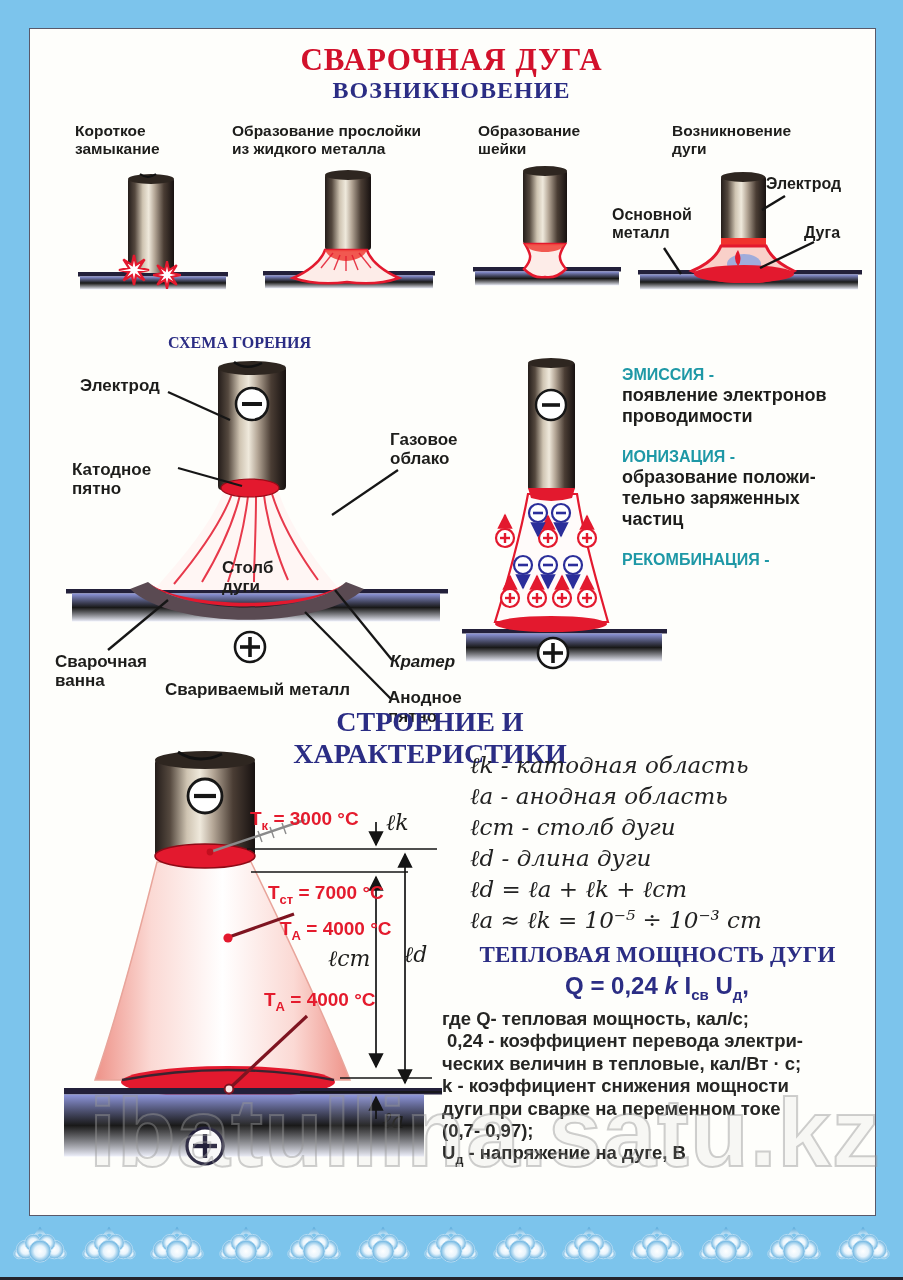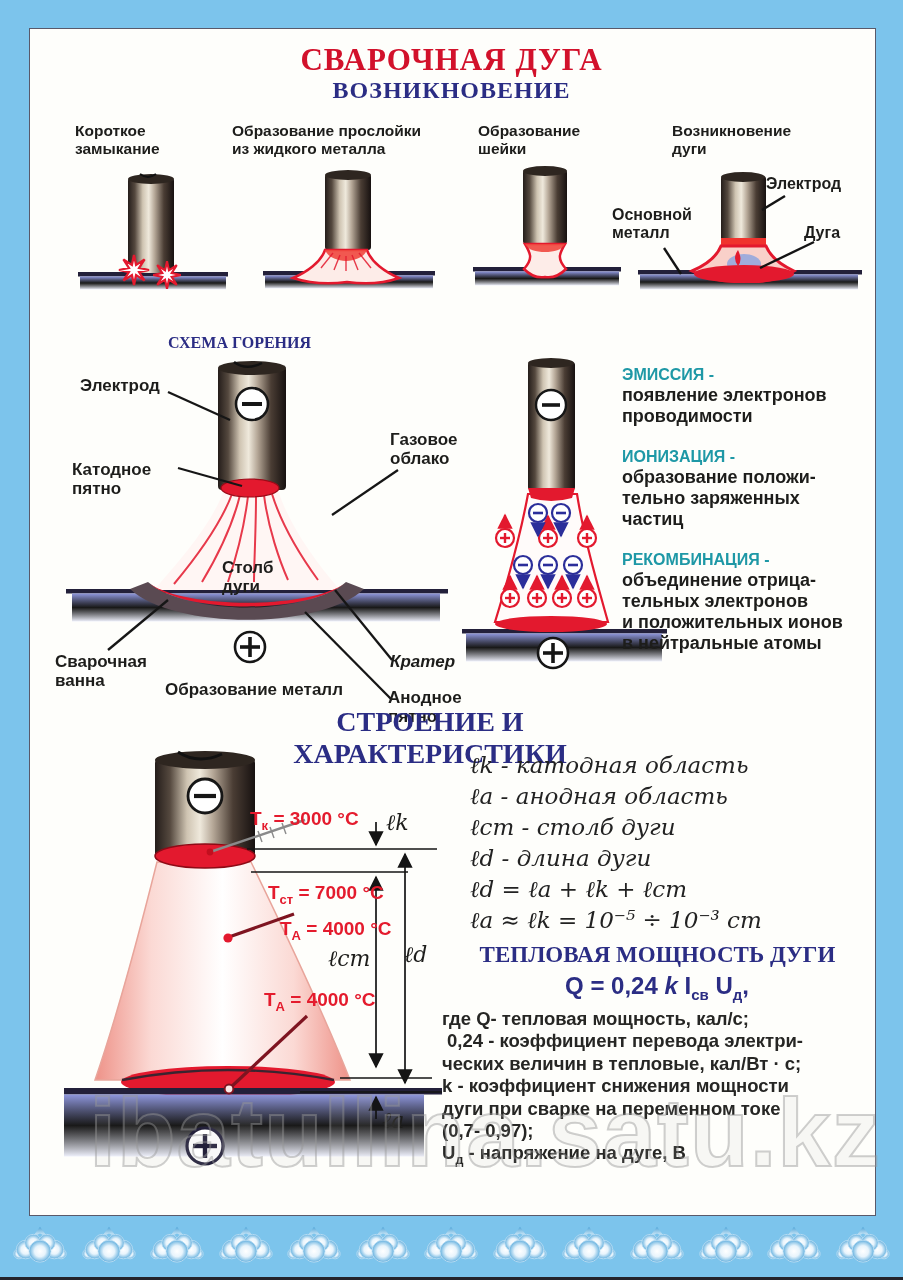--- a/index.html
+++ b/index.html
@@ -207,21 +207,21 @@
   </svg>
   <div class="abs lbl lbl-l" style="left:80px;top:376px;width:95px;font-size:17px;">Электрод</div>
   <div class="abs lbl" style="left:72px;top:448px;width:110px;font-size:17px;margin-top:12px;">Катодное
 пятно</div>
   <div class="abs lbl" style="left:390px;top:430px;width:105px;font-size:17px;">Газовое
 облако</div>
   <div class="abs lbl" style="left:222px;top:558px;width:68px;font-size:17px;">Столб
 дуги</div>
   <div class="abs lbl" style="left:55px;top:652px;width:102px;font-size:17px;">Сварочная
 ванна</div>
-  <div class="abs lbl" style="left:165px;top:680px;width:235px;font-size:17px;">Образование металл</div>
+  <div class="abs lbl" style="left:165px;top:680px;width:235px;font-size:17px;">Свариваемый металл</div>
   <div class="abs lbl lbl-l" style="left:390px;top:652px;width:75px;font-size:17px;font-style:italic;">Кратер</div>
   <div class="abs lbl lbl-l" style="left:388px;top:688px;width:95px;font-size:17px;">Анодное
 пятно</div>
 
   <svg class="fig" style="left:462px;top:358px;" width="205" height="312" viewBox="0 0 205 312">
     <rect x="0" y="271" width="205" height="4.5" fill="#23203a"></rect>
     <rect x="4" y="275.5" width="196" height="28" fill="url(#gMet)"></rect>
     <path d="M66,136 C58,180 45,225 33,264 L146,264 C135,225 122,180 115,136 Z" fill="#fffbfa" stroke="#e3192e" stroke-width="2.2"></path>
     <rect x="66" y="4" width="47" height="128" rx="3" fill="url(#gEl)"></rect>
     <ellipse cx="89" cy="5" rx="23" ry="5" fill="#2e2620"></ellipse>
@@ -296,24 +296,20 @@
 
   <div class="abs proc" style="left:622px;top:364px;">
     <div class="term">ЭМИССИЯ -</div>
     <div class="desc">появление электронов
 проводимости</div>
     <div class="term">ИОНИЗАЦИЯ -</div>
     <div class="desc">образование положи-
 тельно заряженных
 частиц</div>
     <div class="term">РЕКОМБИНАЦИЯ -</div>
-    <div class="desc">объединение отрица-
-тельных электронов
-и положительных ионов
-в нейтральные атомы</div>
   </div>
 
   <div class="abs h-navy" style="left:200px;top:706px;width:460px;font-size:28px;">СТРОЕНИЕ И ХАРАКТЕРИСТИКИ</div>
 
   <svg class="fig" style="left:58px;top:748px;" width="400" height="425" viewBox="0 0 400 425">
 
     <path d="M99,114 C80,190 55,280 37,332 L292,332 C268,270 225,180 193,114 Z" fill="url(#gCone)" stroke="#e8a59b" stroke-width="1.5"></path>
 
     <rect x="97" y="10" width="100" height="100" rx="5" fill="url(#gEl)"></rect>
     <ellipse cx="147" cy="12" rx="50" ry="9" fill="#2e2620"></ellipse>

